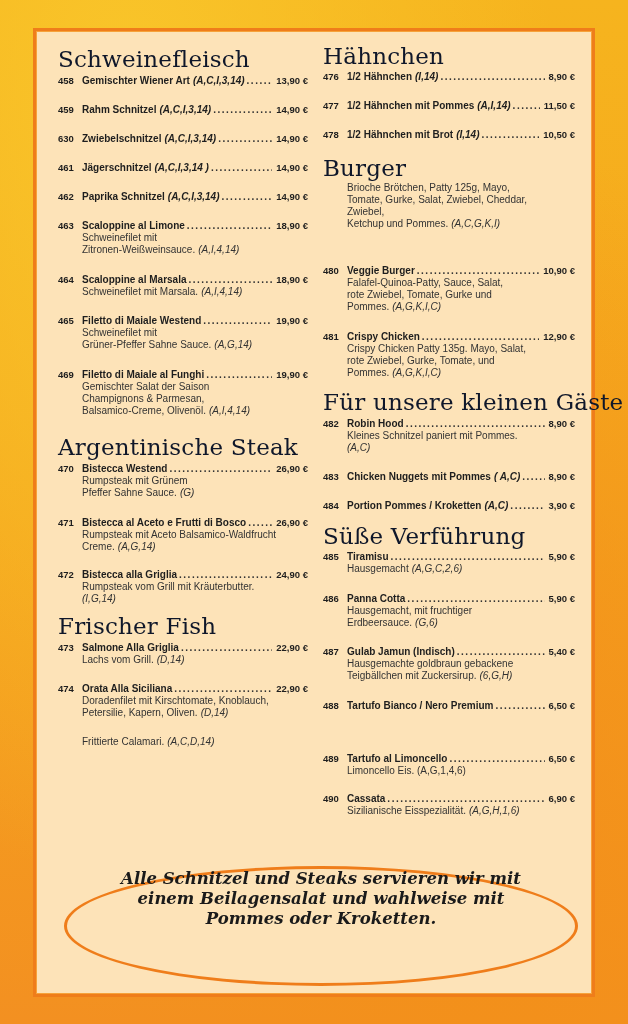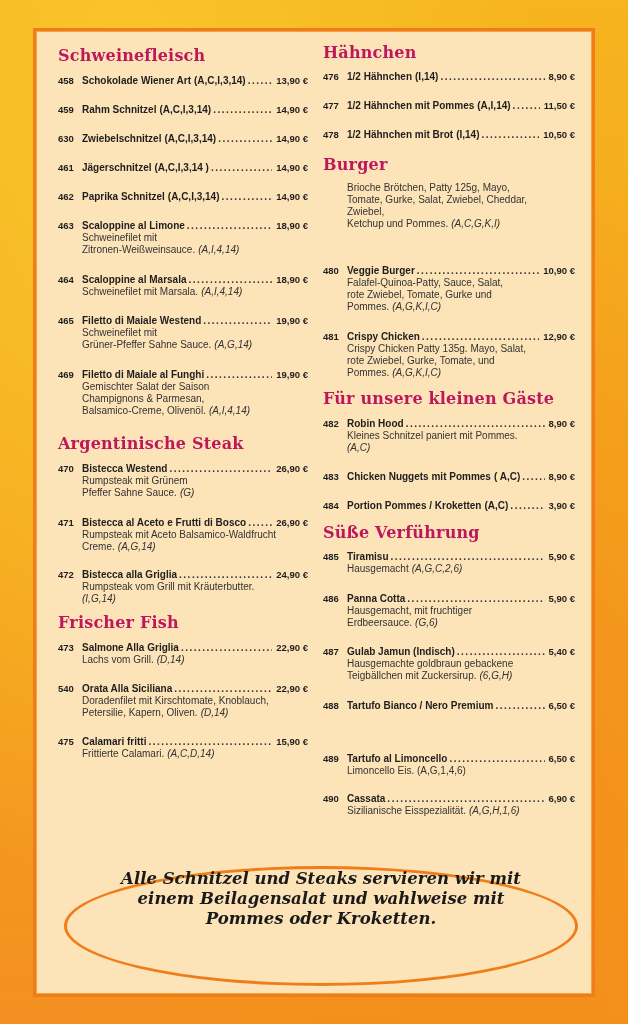--- a/index.html
+++ b/index.html
@@ -22,23 +22,23 @@
   }
   .col {
     position: absolute;
     top: 0;
   }
   .col-left { left: 22px; width: 250px; }
   .col-right { left: 287px; width: 252px; }
 
   .section-title {
     font-family: "DejaVu Serif", serif;
-    font-weight: bold;
-    color: #be185d;
-    font-size: 16px;
+    font-weight: normal;
+    color: #0f172a;
+    font-size: 23px;
     letter-spacing: 0.2px;
     position: absolute;
     white-space: nowrap;
   }
   .item {
     position: absolute;
     left: 0; right: 0;
     font-size: 10px;
     color: #1e1e1e;
     line-height: 12px;
@@ -52,20 +52,21 @@
     width: 24px;
     flex: none;
     font-weight: bold;
     font-size: 9.5px;
   }
   .item-name {
     font-weight: bold;
     flex: none;
   }
   .item-allergen {
+    font-style: italic;
     font-weight: bold;
     margin-left: 3px;
     flex: none;
   }
   .dots {
     flex: 1 1 auto;
     overflow: hidden;
     margin: 0 4px 0 2px;
     letter-spacing: 1.5px;
     font-weight: bold;
@@ -116,21 +117,21 @@
 
 <div class="panel">
 
   <div class="col col-left">
 
     <div class="section-title" style="top:15px;">Schweinefleisch</div>
 
     <div class="item" style="top:44px;">
       <div class="item-head">
           <span class="item-num">458</span>
-          <span class="item-name">Schokolade Wiener Art</span>
+          <span class="item-name">Gemischter Wiener Art</span>
           <span class="item-allergen">(A,C,I,3,14)</span>
           <span class="dots"></span>
           <span class="item-price">13,90 €</span>
         </div>
     </div>
     <div class="item" style="top:73px;">
       <div class="item-head">
           <span class="item-num">459</span>
           <span class="item-name">Rahm Schnitzel</span>
           <span class="item-allergen">(A,C,I,3,14)</span>
@@ -243,35 +244,29 @@
       <div class="item-head">
           <span class="item-num">473</span>
           <span class="item-name">Salmone Alla Griglia</span>
           <span class="dots"></span>
           <span class="item-price">22,90 €</span>
         </div>
       <div class="item-desc"><span>Lachs vom Grill.</span><span class="allergen">(D,14)</span></div>
     </div>
     <div class="item" style="top:652px;">
       <div class="item-head">
-          <span class="item-num">540</span>
+          <span class="item-num">474</span>
           <span class="item-name">Orata Alla Siciliana</span>
           <span class="dots"></span>
           <span class="item-price">22,90 €</span>
         </div>
       <div class="item-desc"><span>Doradenfilet mit Kirschtomate, Knoblauch,
 Petersilie, Kapern, Oliven.</span><span class="allergen">(D,14)</span></div>
     </div>
     <div class="item" style="top:705px;">
-      <div class="item-head">
-          <span class="item-num">475</span>
-          <span class="item-name">Calamari fritti</span>
-          <span class="dots"></span>
-          <span class="item-price">15,90 €</span>
-        </div>
       <div class="item-desc"><span>Frittierte Calamari.</span><span class="allergen">(A,C,D,14)</span></div>
     </div>
   </div>
 
   <div class="col col-right">
 
     <div class="section-title" style="top:12px;">Hähnchen</div>
     <div class="item" style="top:40px;">
       <div class="item-head">
           <span class="item-num">476</span>

